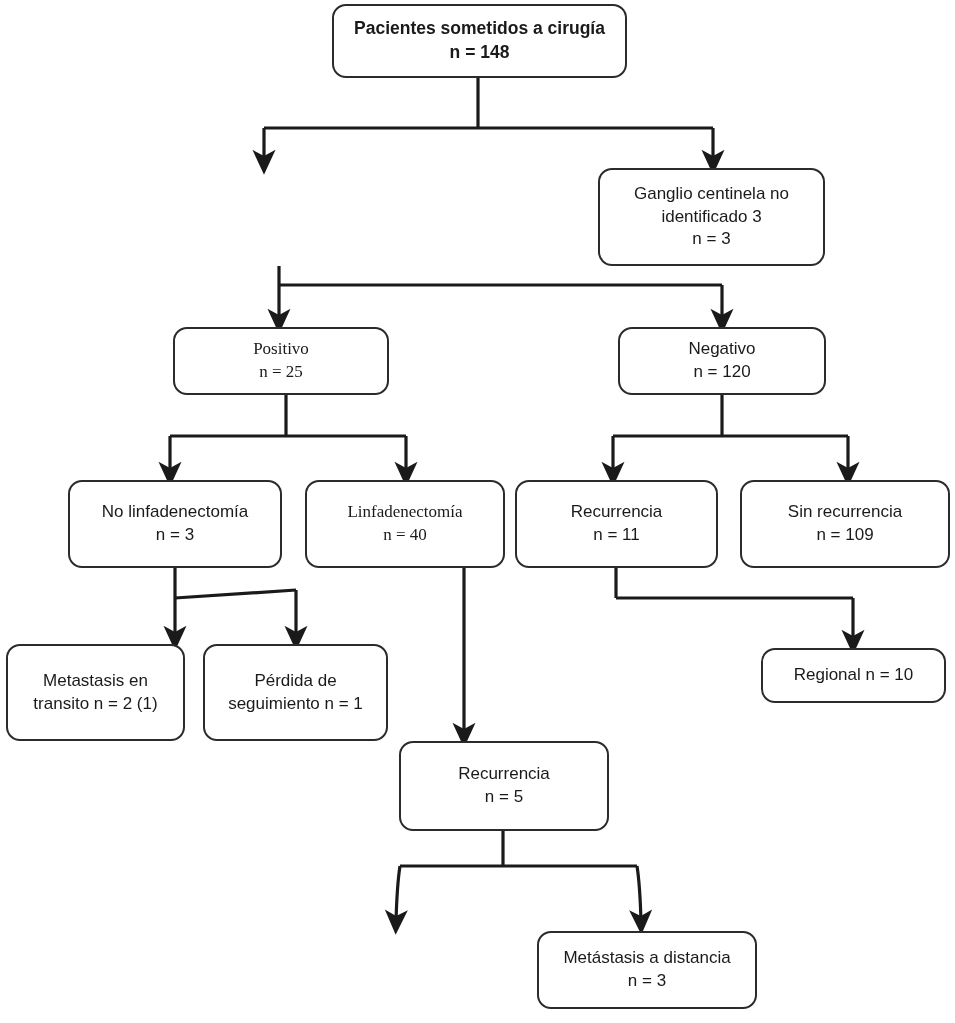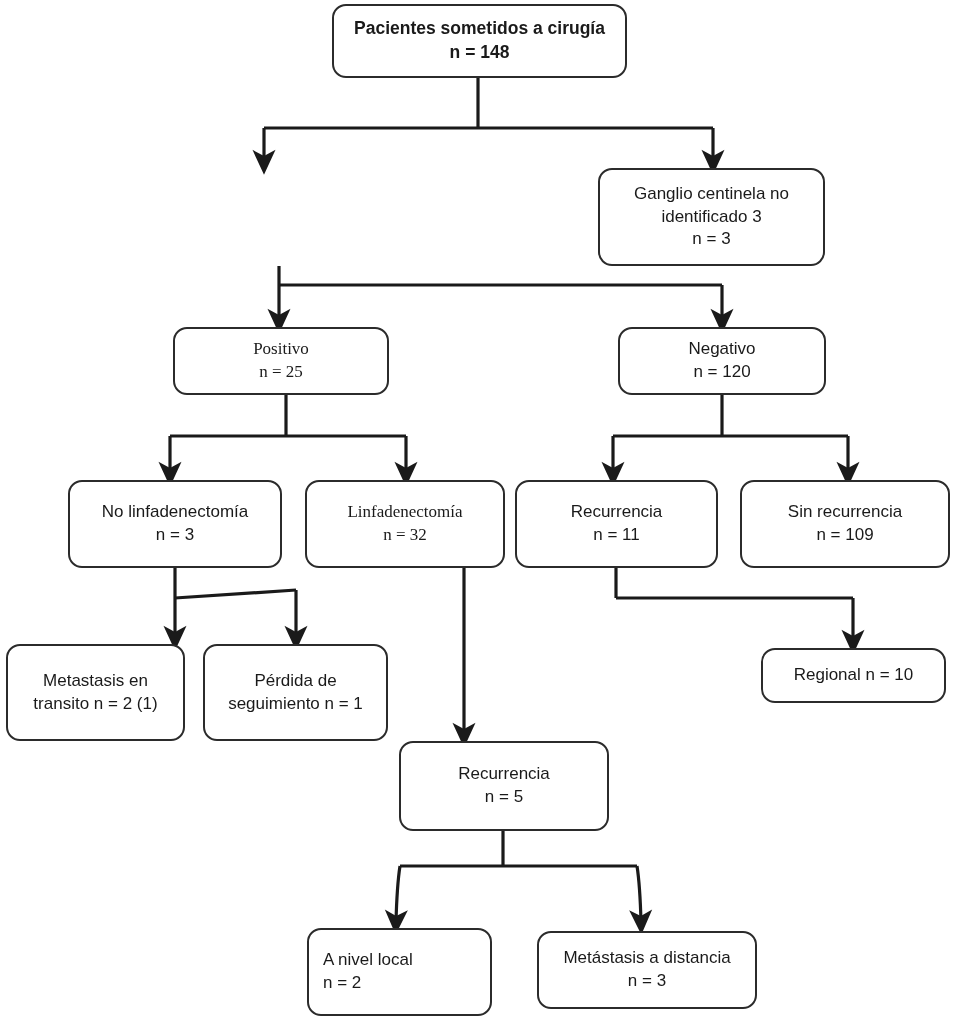--- a/index.html
+++ b/index.html
@@ -125,21 +125,21 @@
     <span class="line">n = 120</span>
   </div>
 
   <div class="node" style="left:68px; top:480px; width:214px; height:88px;">
     <span class="line">No linfadenectomía</span>
     <span class="line">n = 3</span>
   </div>
 
   <div class="node" style="left:305px; top:480px; width:200px; height:88px;font-family:Liberation Serif, serif;">
     <span class="line">Linfadenectomía</span>
-    <span class="line">n = 32</span>
+    <span class="line">n = 40</span>
   </div>
 
   <div class="node" style="left:515px; top:480px; width:203px; height:88px;">
     <span class="line">Recurrencia</span>
     <span class="line">n = 11</span>
   </div>
 
   <div class="node" style="left:740px; top:480px; width:210px; height:88px;">
     <span class="line">Sin recurrencia</span>
     <span class="line">n = 109</span>
@@ -157,23 +157,19 @@
 
   <div class="node" style="left:761px; top:648px; width:185px; height:55px;">
     <span class="line">Regional n = 10</span>
   </div>
 
   <div class="node" style="left:399px; top:741px; width:210px; height:90px;">
     <span class="line">Recurrencia</span>
     <span class="line">n = 5</span>
   </div>
 
-  <div class="node align-left" style="left:307px; top:928px; width:185px; height:88px;">
-    <span class="line">A nivel local</span>
-    <span class="line">n = 2</span>
-  </div>
 
   <div class="node" style="left:537px; top:931px; width:220px; height:78px;">
     <span class="line">Metástasis a distancia</span>
     <span class="line">n = 3</span>
   </div>
 
 </div>
 
 </body></html>

